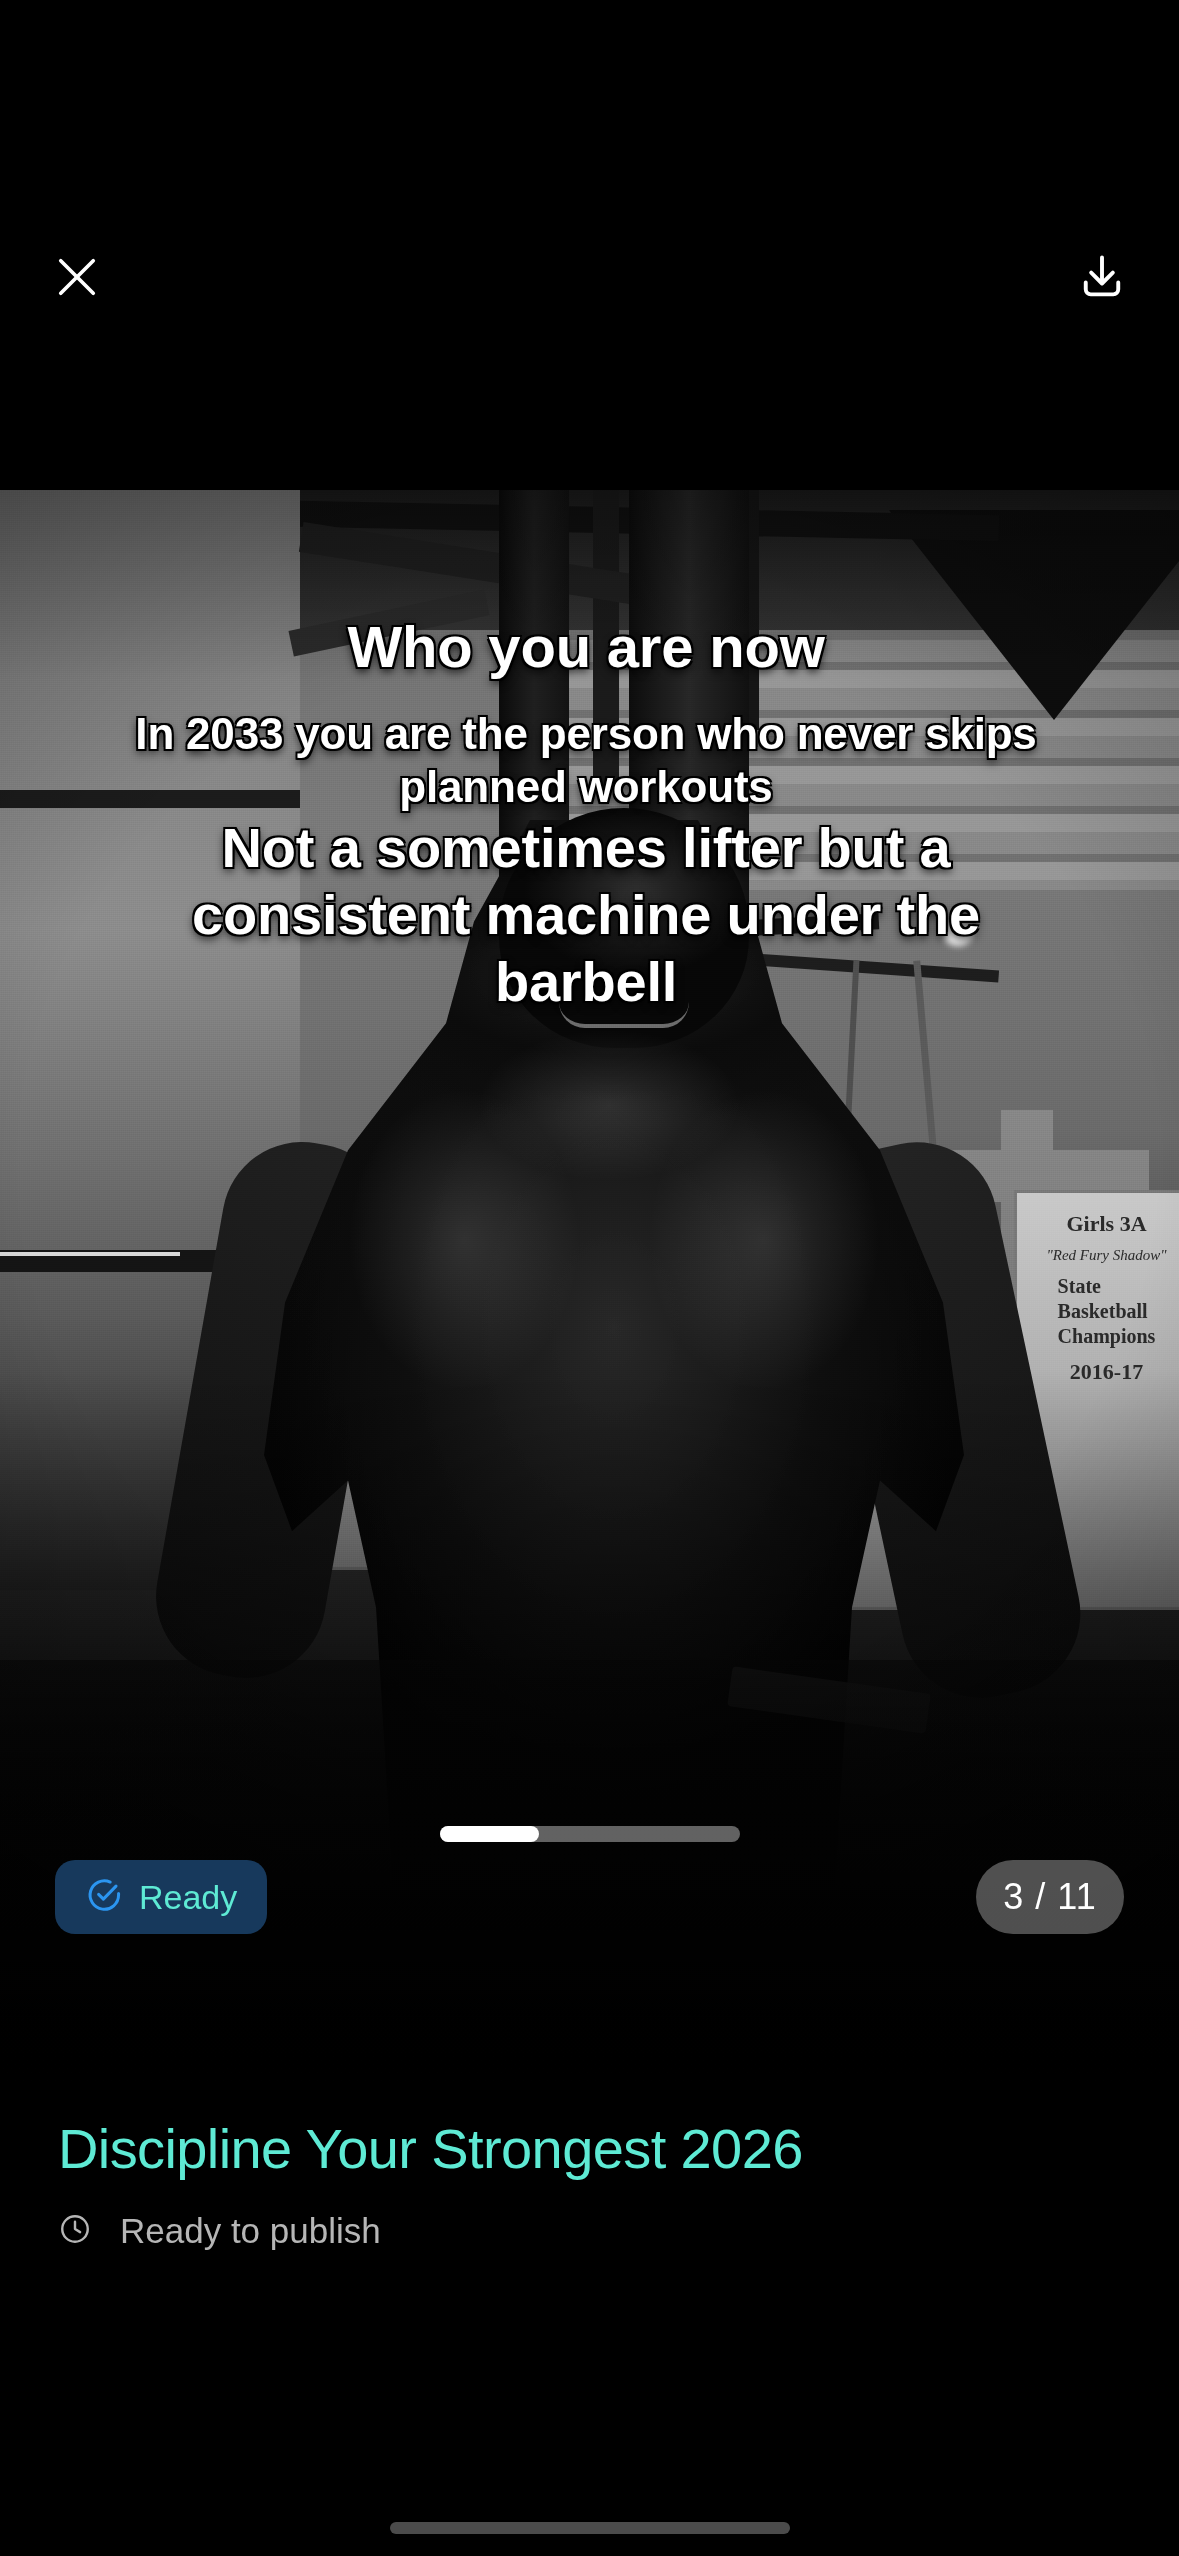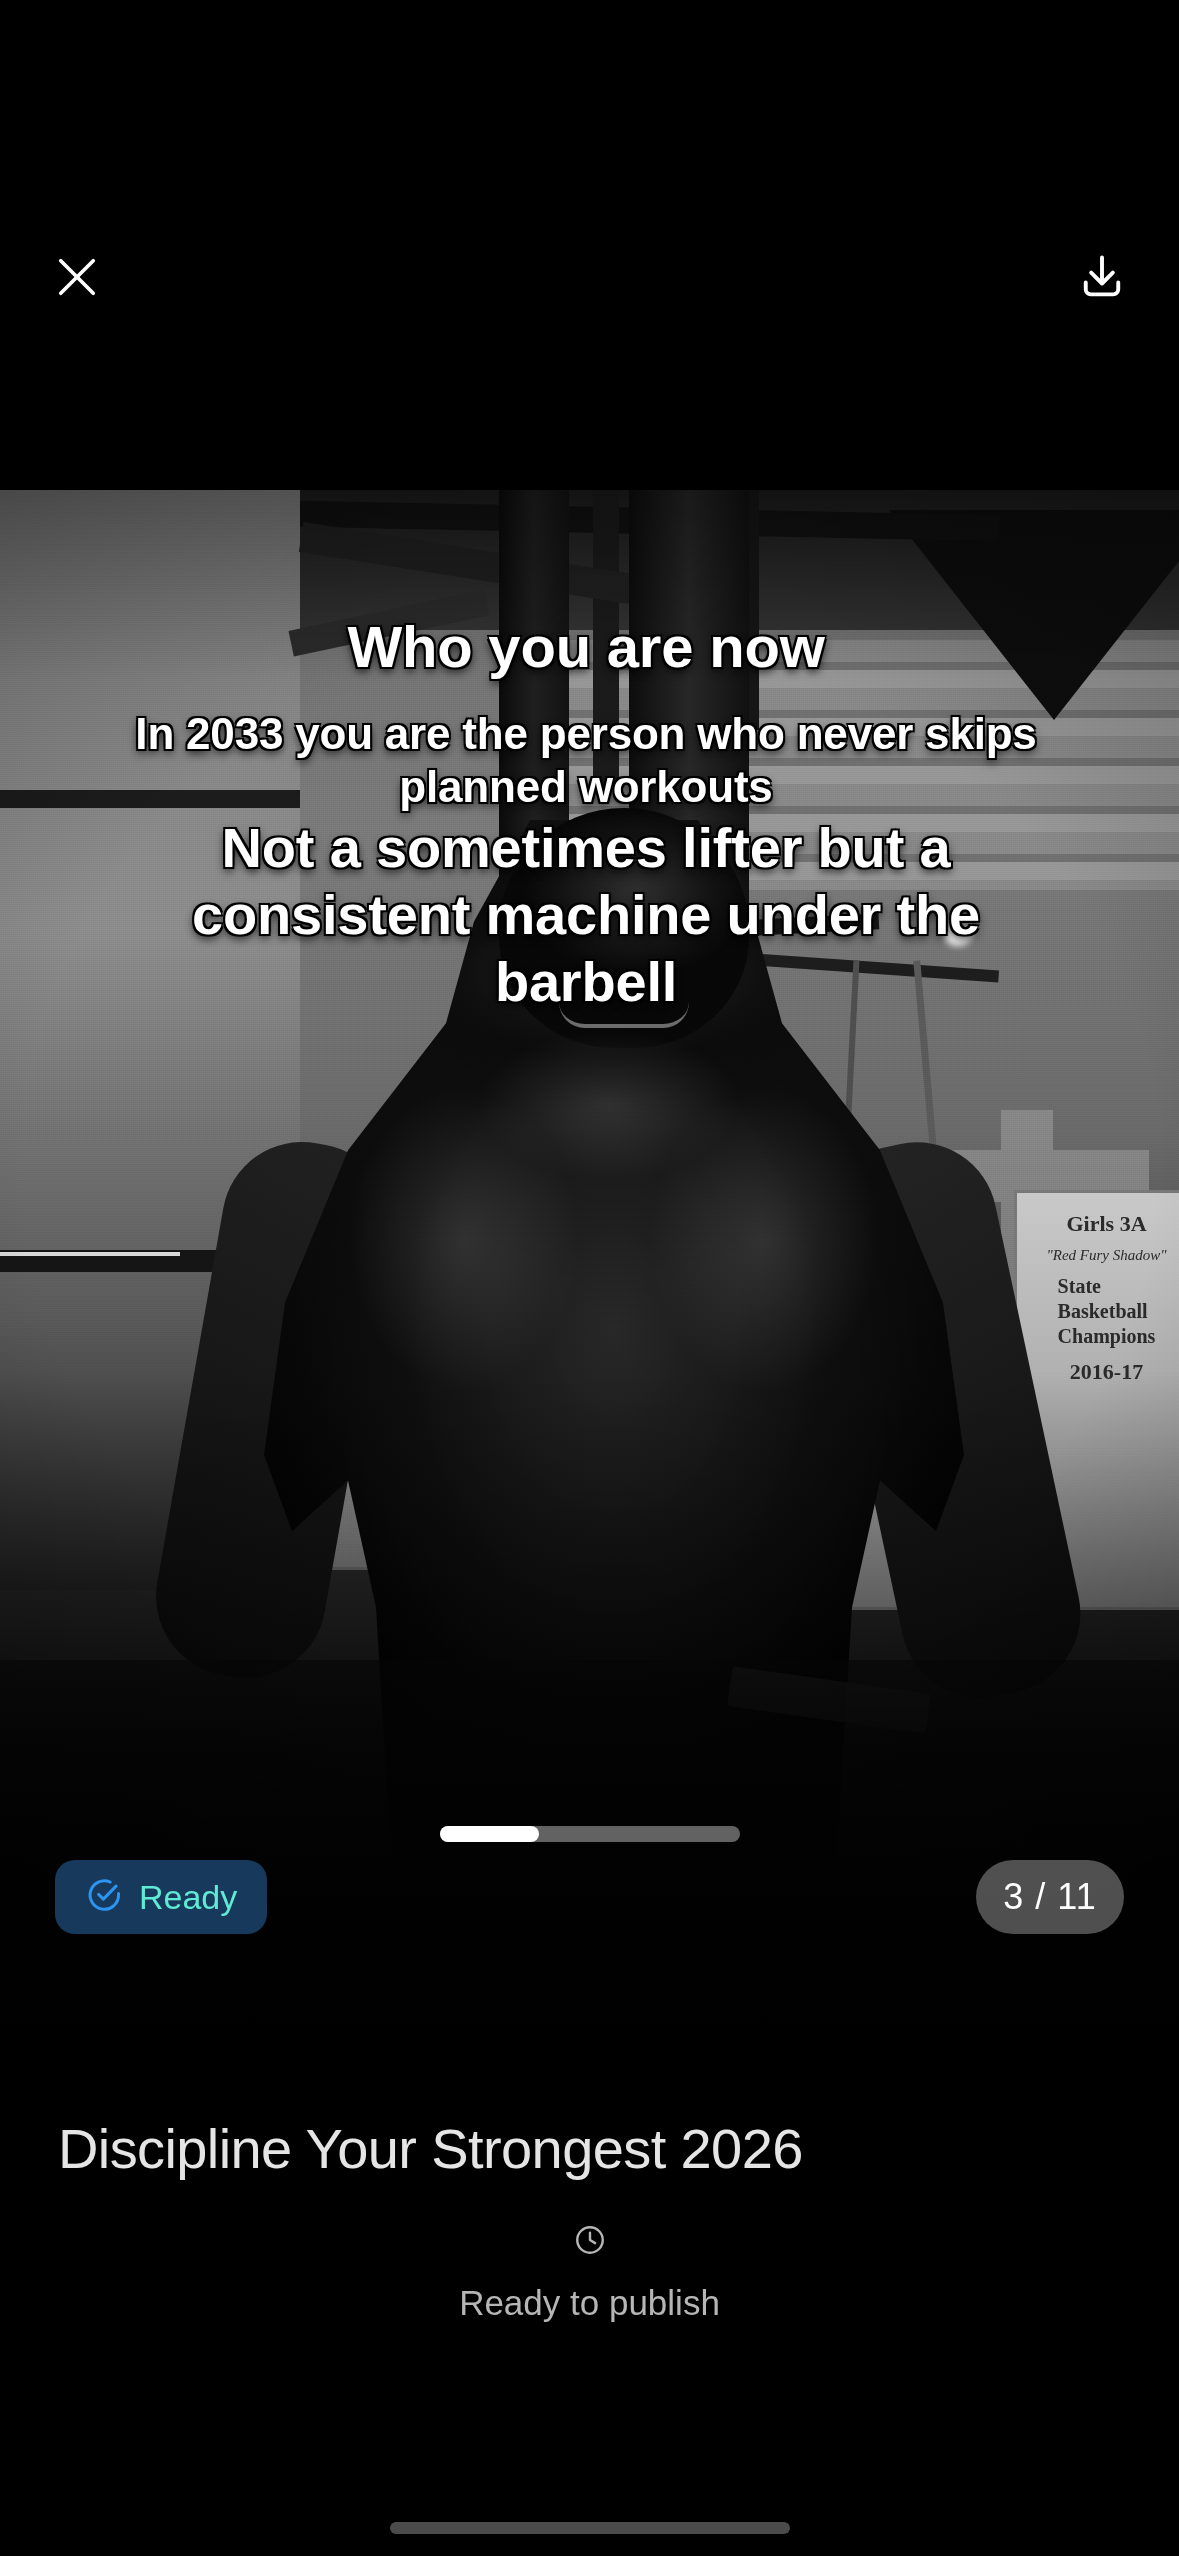--- a/index.html
+++ b/index.html
@@ -225,29 +225,29 @@
   }
   #page-counter-label { color:#fff; font-size:36px; font-weight:300; letter-spacing:1px; }
 
   
   #info {
     position:absolute; left:0; top:2090px; width:1179px; height:466px;
     background:#000; z-index:35; padding:0 58px;
   }
   #info-title {
     margin-top:0; padding-top:26px;
-    color:#e5e5e5; font-size:56px; font-weight:400; letter-spacing:-.6px;
+    color:#5eead4; font-size:56px; font-weight:400; letter-spacing:-.6px;
     white-space:nowrap;
   }
   #info-desc {
     margin-top:30px; color:#cfcfcf; font-size:37px;
     line-height:1.5; font-weight:300; max-width:1060px;
   }
   #info-status {
-    margin-top:42px; display:flex; align-items:center; gap:22px;flex-direction:column;
+    margin-top:30px; display:flex; align-items:center; gap:28px;
   }
   #info-status-label { color:#b6b6b6; font-size:35px; font-weight:300; }
 
   #home-indicator {
     position:absolute; left:50%; transform:translateX(-50%); bottom:22px;
     width:400px; height:12px; border-radius:6px; background:#4b4b4b; z-index:60;
     cursor:pointer;
   }
 </style>
 </head>

